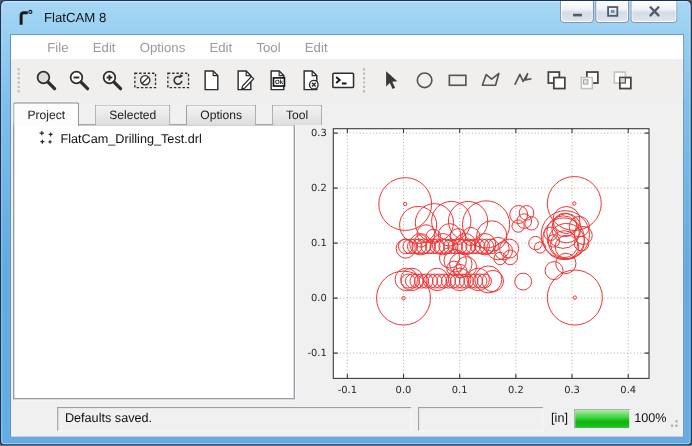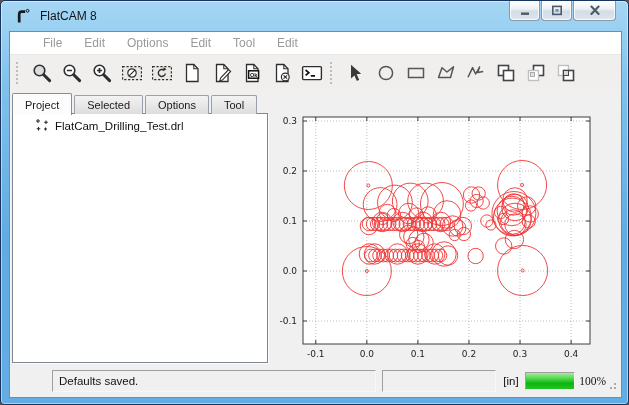--- a/index.html
+++ b/index.html
@@ -33,41 +33,41 @@
     border-bottom:1px solid #e6e6e6;display:flex;align-items:center;padding-left:22px;}
   .menu-item{padding:3px 11px;font-size:12px;color:#9a9a9a;}
   .toolbar{position:absolute;left:0;top:24px;right:0;height:34px;display:flex;align-items:center;padding-left:3px;background:#f0efee;}
   .tb-group{display:flex;align-items:center;}
   .tb-handle{width:6px;height:22px;border-left:2px dotted #bcbcbc;margin:0 5px 0 3px;}
   .tb-btn{width:30px;height:28px;display:flex;align-items:center;justify-content:center;background:transparent;border:none;padding:0;}
   .tb-btn svg{display:block;}
   
   .tab-row{position:absolute;left:2px;top:60px;height:22px;display:flex;align-items:flex-end;z-index:3;}
   .tab{
-    height:19px;margin-right:2px;padding:0 12px;font-size:11px;color:#1a1a1a;
+    height:19px;margin-right:14px;padding:0 12px;font-size:11px;color:#1a1a1a;
     background:linear-gradient(180deg,#f3f3f3,#dddddd);
     border:1px solid #9aa0a8;border-bottom:none;border-radius:2px 2px 0 0;
     display:flex;align-items:center;
   }
   .tab.active{height:22px;background:#fcfcfc;margin-bottom:-1px;border-color:#878d96;}
   .tree-panel{
     position:absolute;left:2px;top:81px;width:256px;height:250px;
     background:#ffffff;border:1px solid #7f868f;box-shadow:1px 1px 0 #fafafa;
   }
   .tree-item{display:flex;align-items:center;gap:6px;padding:4px 2px 0 22px;font-size:11.5px;color:#101010;}
   .plot-area{position:absolute;left:260px;top:66px;width:338px;height:276px;}
   
   .statusbar{position:absolute;left:2px;right:2px;bottom:2px;height:28px;display:flex;align-items:center;font-size:11.5px;color:#111;padding-left:40px;}
   .sunken{height:22px;border:1px solid;border-color:#9f9f9f #f7f7f7 #f7f7f7 #9f9f9f;background:#f0f0f0;display:flex;align-items:center;padding:0 6px;}
   .p-msg{width:352px;}
   .p-spare{width:124px;margin-left:6px;}
   .units{margin-left:7px;}
   .groove{width:55px;height:18px;margin-left:6px;border:1px solid;border-color:#9f9f9f #f7f7f7 #f7f7f7 #9f9f9f;background:#e8e8e8;padding:0;}
   .fill{height:100%;background:linear-gradient(180deg,#a8eba0 0%,#4fd84b 35%,#0db40f 65%,#21c523 100%);}
-  .pct{margin-left:4px;font-family:Liberation Serif, serif;}
+  .pct{margin-left:4px;}
   .grip{margin-left:auto;margin-right:2px;align-self:flex-end;padding-bottom:3px;}
 </style>
 </head>
 <body>
 
 <div class="window">
 
   <div class="titlebar">
     <span class="app-icon">
       <svg width="18" height="18" viewBox="0 0 18 18">

